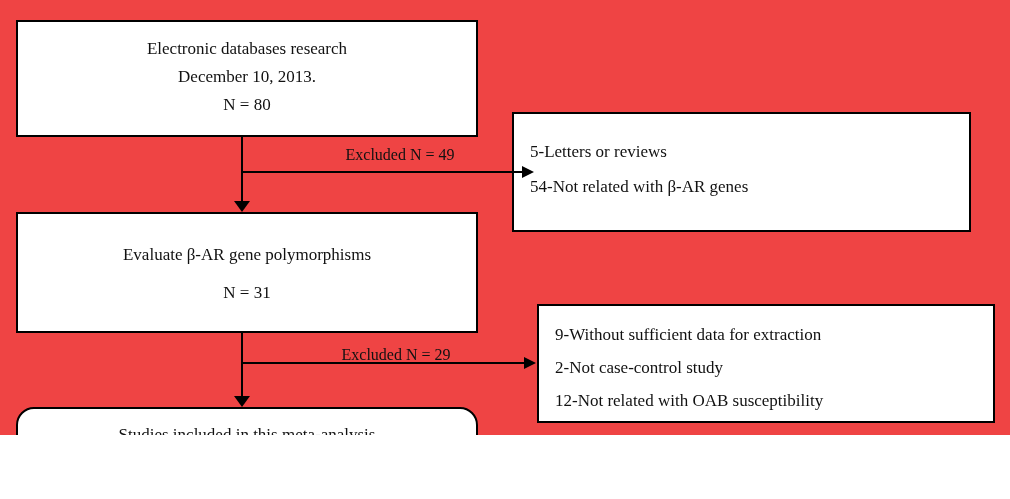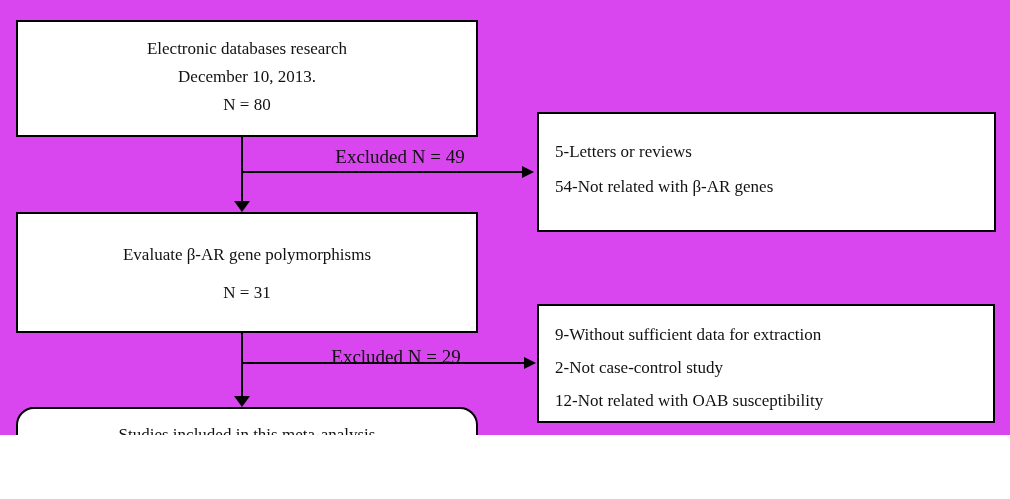--- a/index.html
+++ b/index.html
@@ -4,21 +4,21 @@
 <style>
   html, body {
     margin: 0;
     padding: 0;
     background: #ffffff;
   }
   .canvas {
     position: relative;
     width: 1010px;
     height: 435px;
-    background: #d946ef;
+    background: #ef4444;
     font-family: "Liberation Serif", "DejaVu Serif", serif;
     color: #111111;
     overflow: hidden;
   }
   .box {
     position: absolute;
     border: 2px solid #000000;
     box-sizing: border-box;
     background: #ffffff;
     font-size: 17px;
@@ -30,21 +30,21 @@
     text-align: center;
   }
   .box-left {
     text-align: left;
   }
   
   .box1 { left: 16px;  top: 20px;  width: 462px; height: 117px; padding-top: 13px; line-height: 28px; }
   .box2 { left: 16px;  top: 212px; width: 462px; height: 121px; padding-top: 22px; line-height: 38px; }
   .box3 { left: 16px;  top: 407px; width: 462px; height: 78px;  padding-top: 11px; line-height: 29px; border-radius: 18px; }
   
-  .box4 { left: 537px; top: 112px; width: 459px; height: 120px; padding: 20px 0 0 16px; line-height: 35px; }
+  .box4 { left: 512px; top: 112px; width: 459px; height: 120px; padding: 20px 0 0 16px; line-height: 35px; }
   .box5 { left: 537px; top: 304px; width: 458px; height: 119px; padding: 12px 14px 0 16px; line-height: 33px; }
 
   .vline {
     position: absolute;
     width: 2px;
     background: #000000;
   }
   .hline {
     position: absolute;
     height: 2px;
@@ -61,21 +61,21 @@
   .arrowhead-right {
     position: absolute;
     width: 0;
     height: 0;
     border-top: 6px solid transparent;
     border-bottom: 6px solid transparent;
     border-left: 12px solid #000000;
   }
   .flow-label {
     position: absolute;
-    font-size: 19px;
+    font-size: 16px;
     text-align: center;
     white-space: nowrap;
   }
   .label1 { left: 325px; top: 146px; width: 150px; }
   .label2 { left: 321px; top: 346px; width: 150px; }
 </style>
 </head>
 <body>
 
 <div class="canvas">

